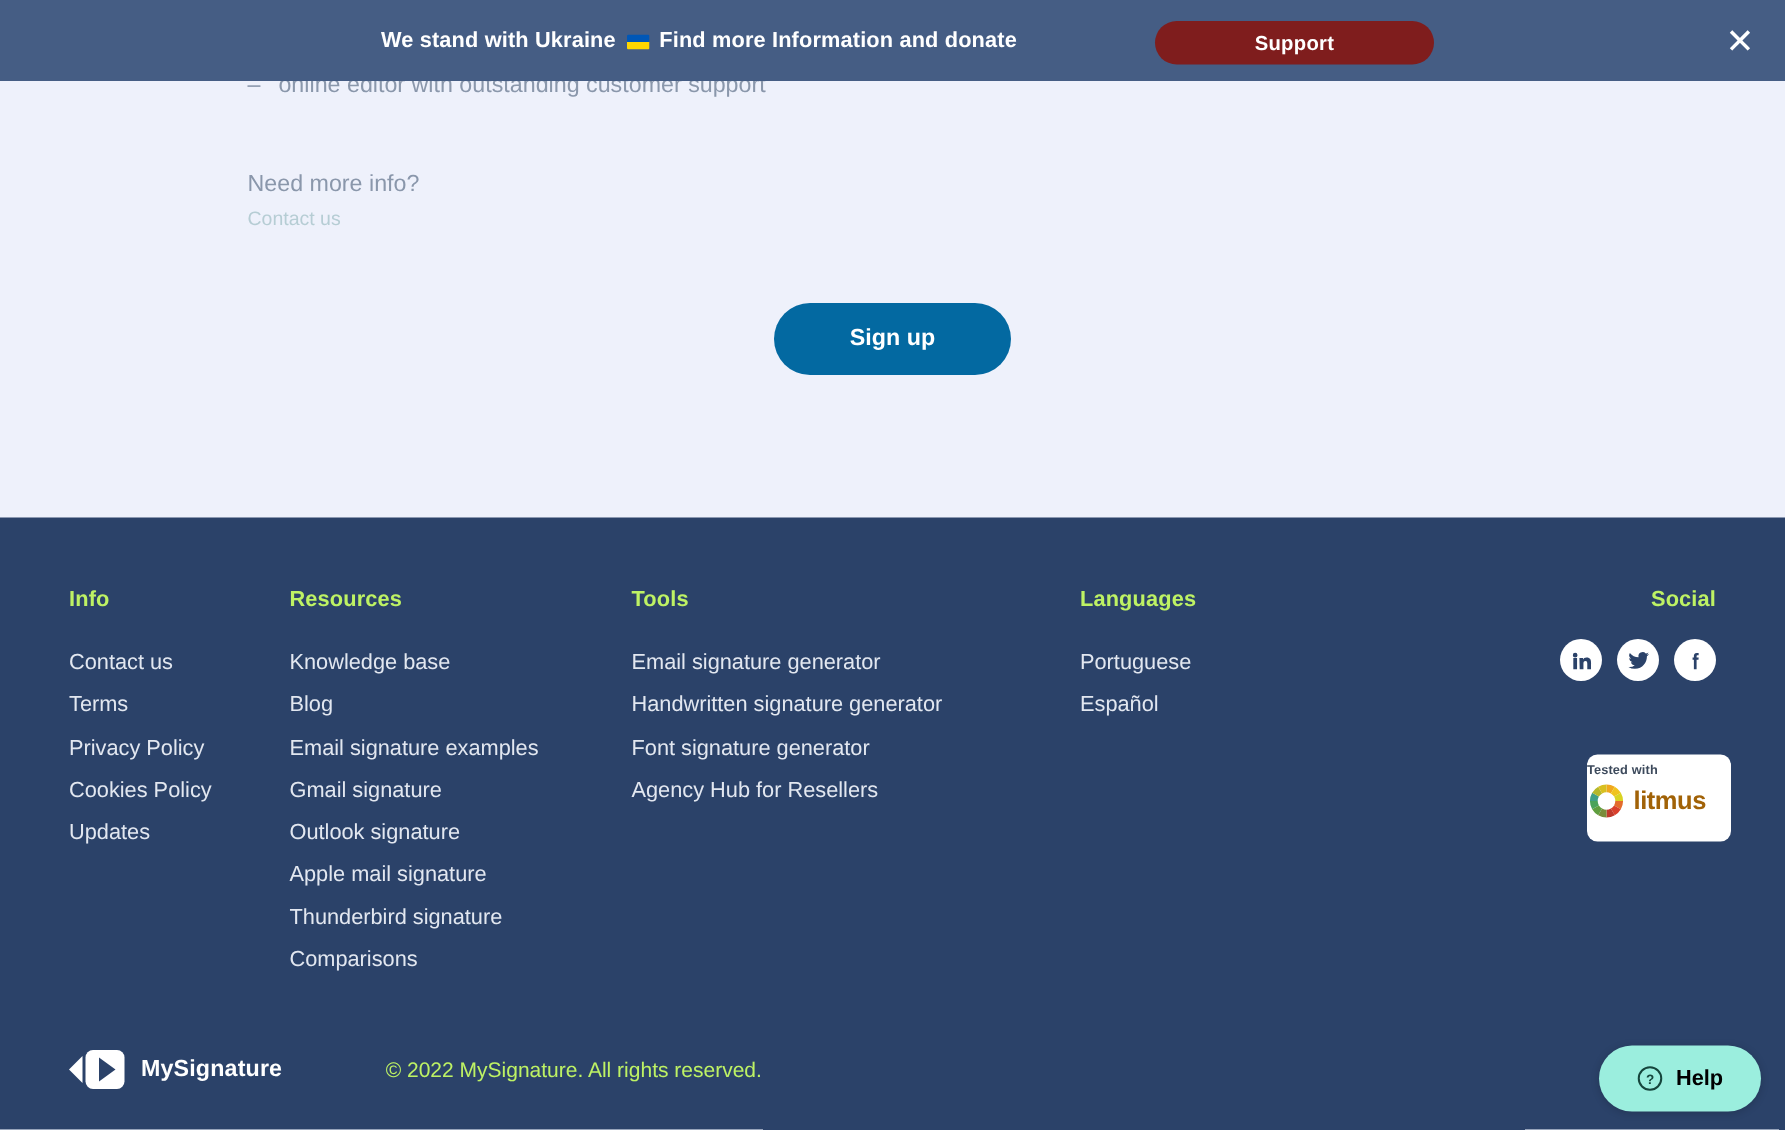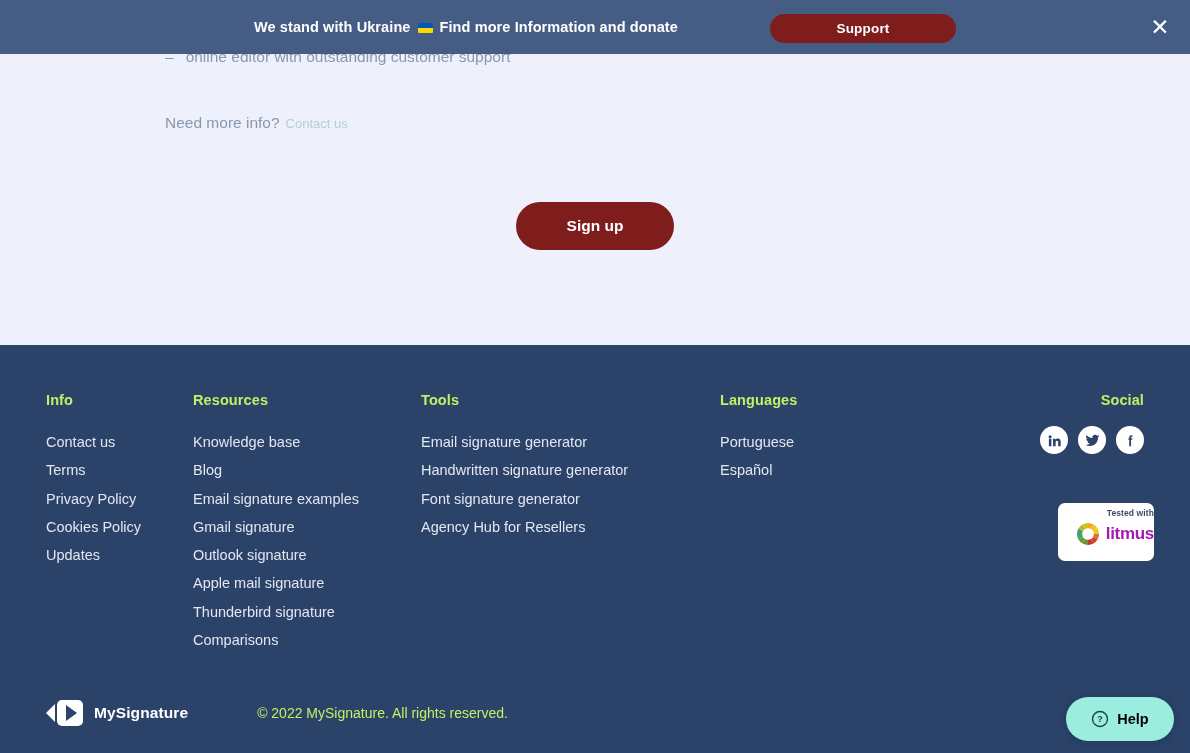--- a/index.html
+++ b/index.html
@@ -72,30 +72,30 @@
   .feature-item {
     display: flex; gap: 12px;
     line-height: 34px;
     color: #8a97ab;
     font-size: 15.5px;
   }
   .feature-item .dash { color: #8a97ab; }
   .need-info {
     position: absolute; left: 165px; top: 114px;
     color: #8a97ab; font-size: 15.5px;
-    display: flex; align-items: baseline; gap: 6px;
+    display: flex; align-items: baseline; gap: 6px; flex-direction: column;
   }
   .need-info a {
     color: #b6cdd4; font-size: 13px;
     text-decoration: none;
   }
   .signup-btn {
     position: absolute; left: 516px; top: 202px;
     width: 158px; height: 48px;
-    background: #7f1d1d; color: #ffffff;
+    background: #0369a1; color: #ffffff;
     border: none; border-radius: 24px;
     font-family: "Liberation Sans", sans-serif;
     font-size: 15.5px; font-weight: bold;
     cursor: pointer;
   }
 
   
   .footer {
     position: absolute; top: 345px; left: 0;
     width: 1190px; height: 408px;
@@ -130,30 +130,30 @@
     display: flex; align-items: center; justify-content: center;
     cursor: pointer;
   }
   .social-icon svg { display: block; }
 
   
   .litmus {
     position: absolute; top: 158px; right: 36px;
     width: 96px; height: 58px;
     background: #ffffff; border-radius: 7px;
-    display: flex; flex-direction: column; align-items: flex-end;
+    display: flex; flex-direction: column; align-items: flex-start;
     padding-top: 5px;
   }
   .litmus-top {
     font-size: 8.5px; color: #3d4a5c; font-weight: bold;
     letter-spacing: 0.1px;
   }
   .litmus-row { display: flex; align-items: center; gap: 5px; margin-top: 3px; }
   .litmus-word {
-    font-size: 17px; color: #a21caf; font-weight: bold;
+    font-size: 17px; color: #a16207; font-weight: bold;
     letter-spacing: -0.3px;
   }
 
   
   .bottom { position: absolute; left: 46px; top: 355px; display: flex; align-items: center; }
   .logo-mark { display: flex; align-items: center; gap: 2px; }
   .logo-tri {
     width: 0; height: 0;
     border-top: 9px solid transparent;
     border-bottom: 9px solid transparent;

